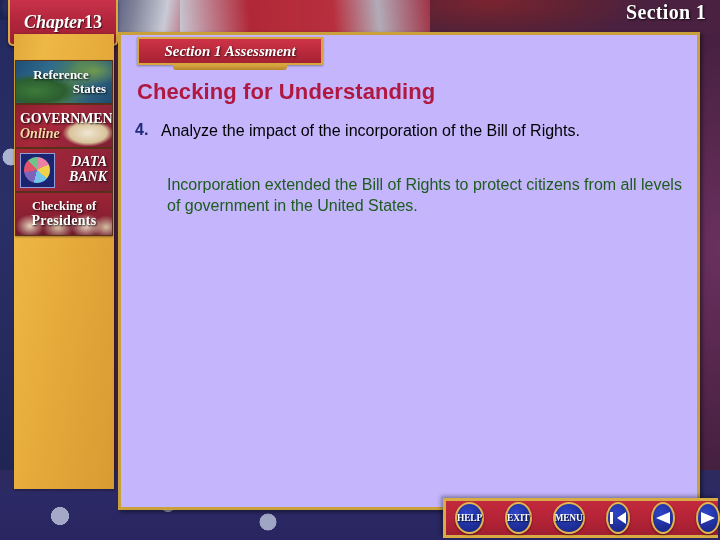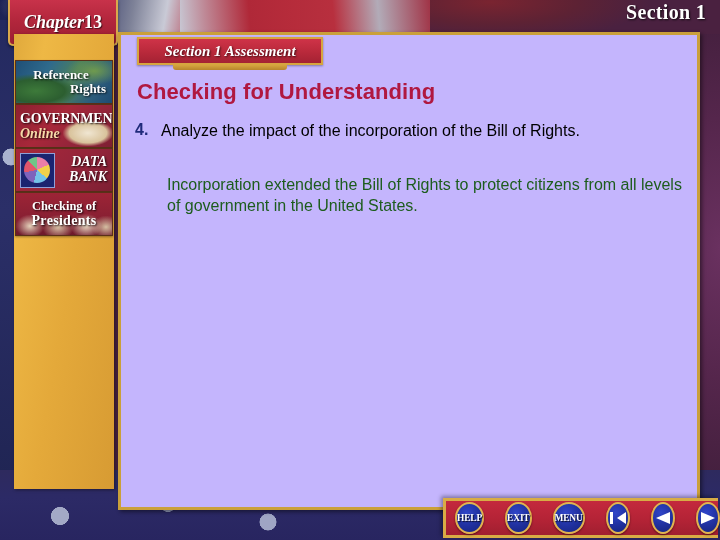--- a/index.html
+++ b/index.html
@@ -347,21 +347,21 @@
     <span class="chapter-num">13</span>
   </div>
 
   <div class="section-label">Section 1</div>
 
   <div class="sidebar">
 
     <div class="side-btn" id="btn-atlas">
       <span class="cap">
         <span class="l1">Reference</span>
-        <span class="l2">Rights</span>
+        <span class="l2">States</span>
       </span>
     </div>
 
     <div class="side-btn" id="btn-gov">
       <span class="cap">
         <span class="l1">GOVERNMENT</span>
         <span class="l2">Online</span>
       </span>
     </div>
 

